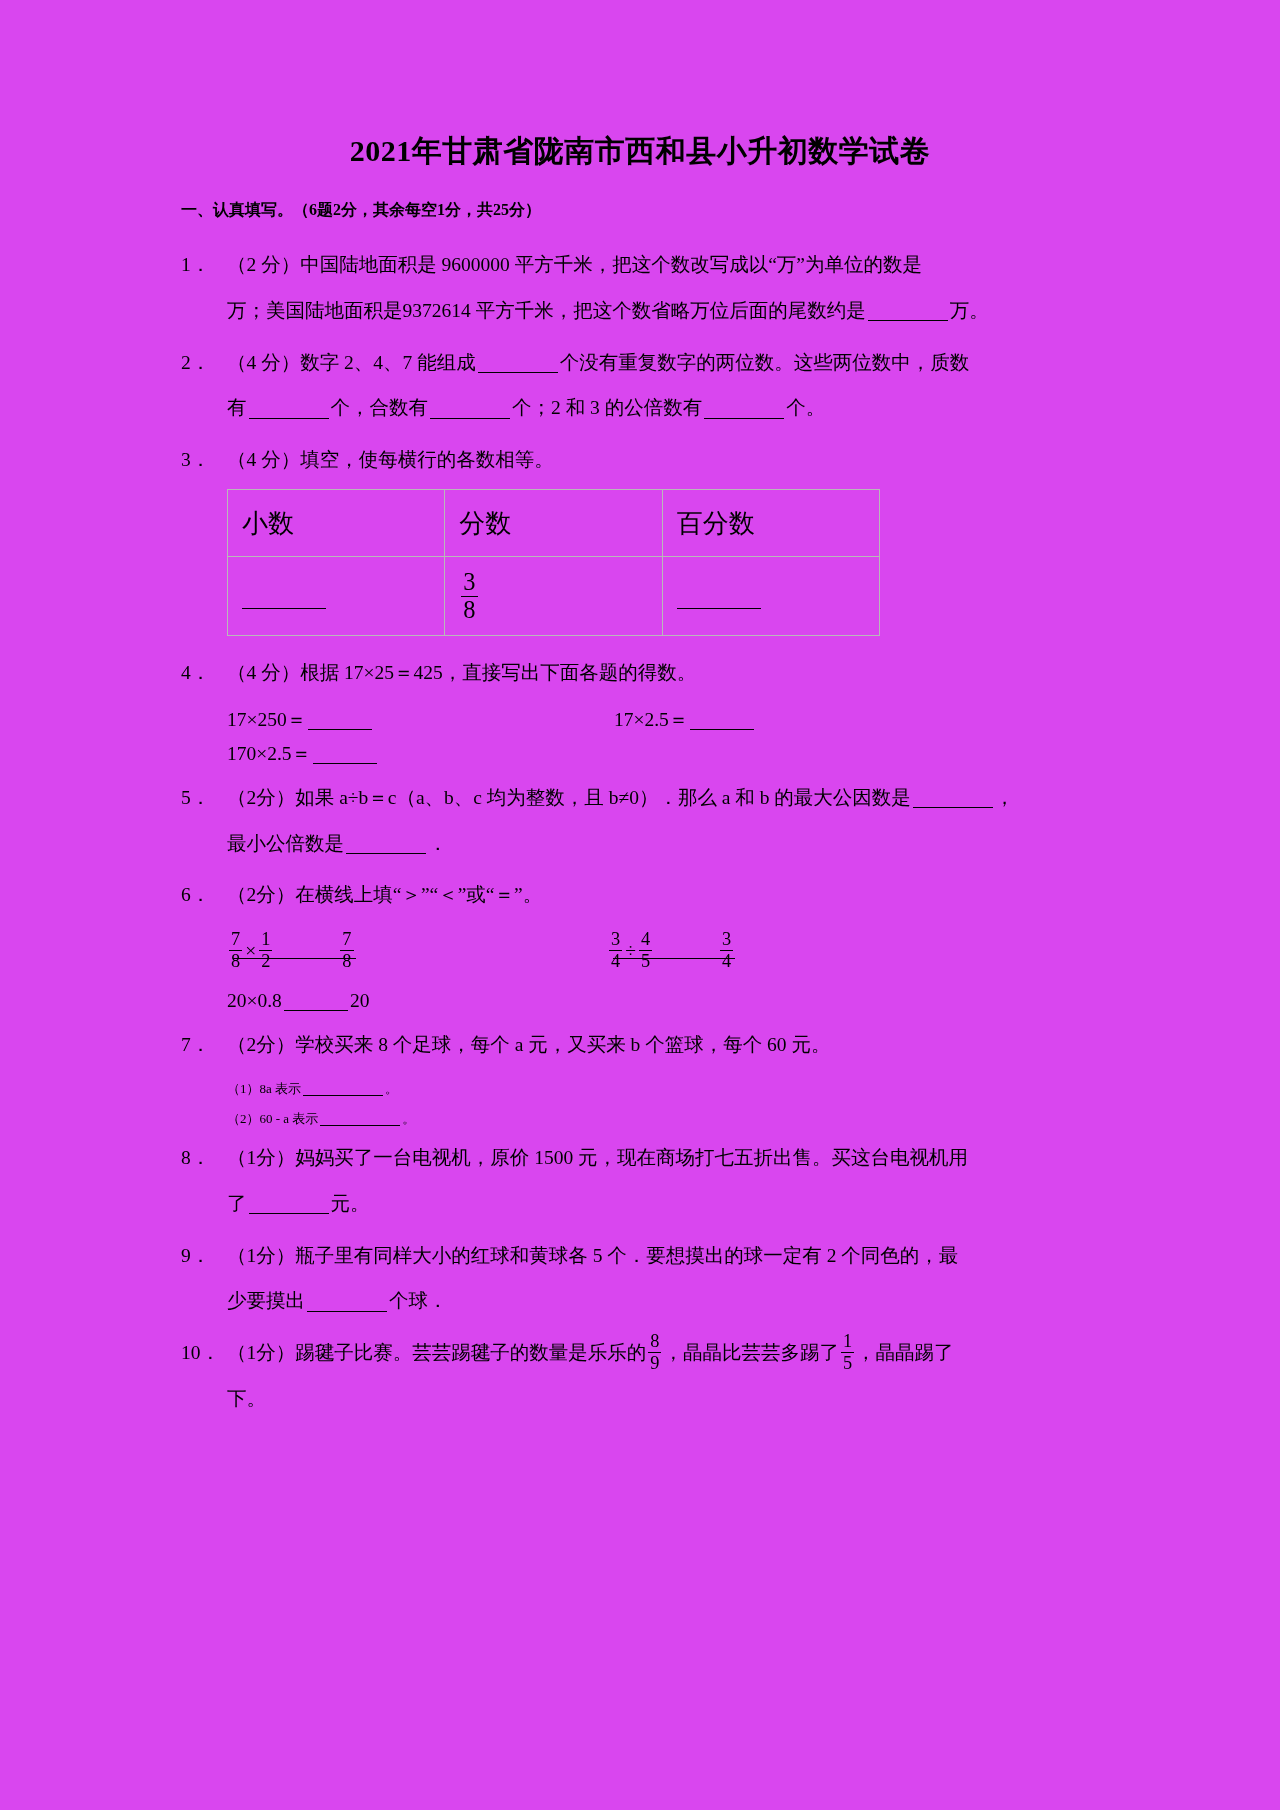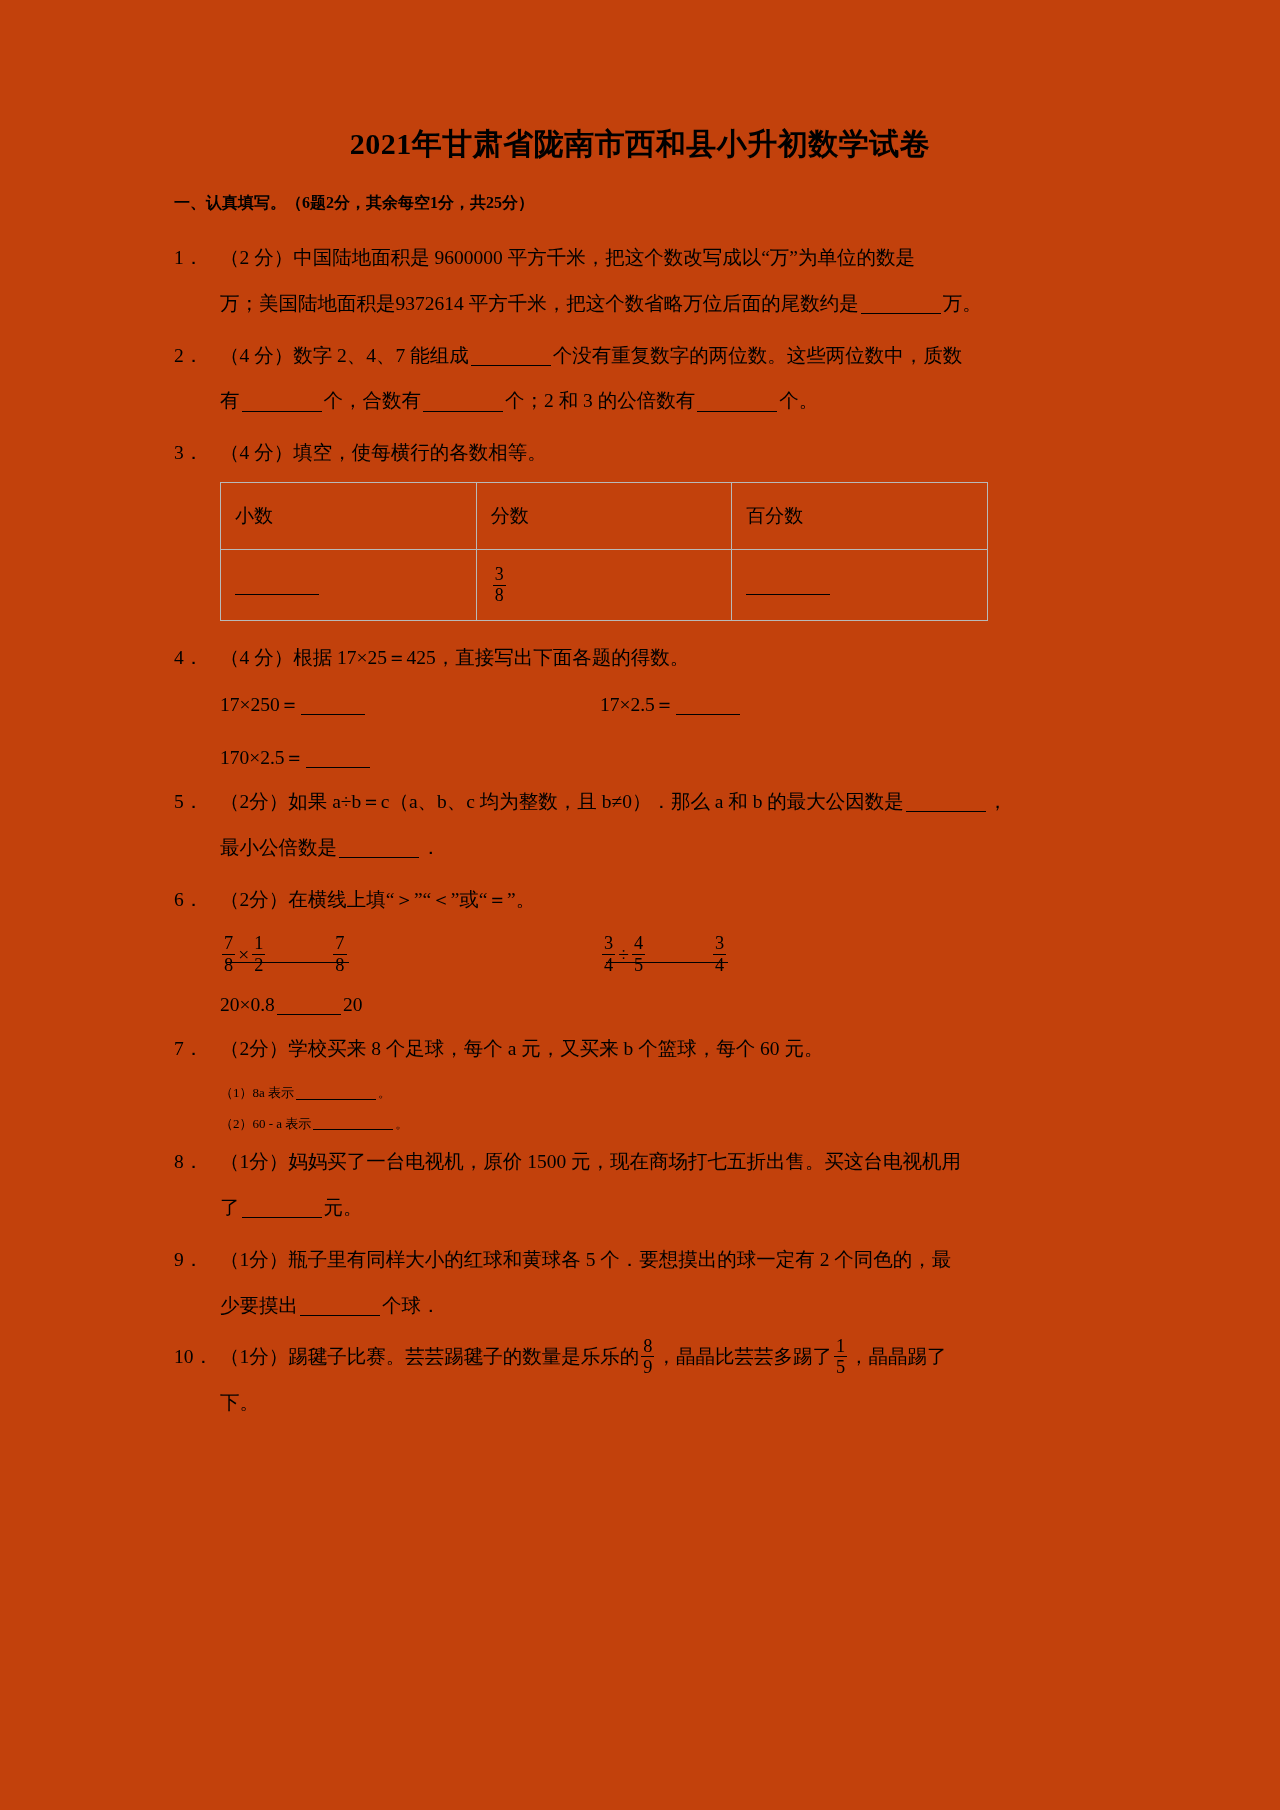--- a/index.html
+++ b/index.html
@@ -8,24 +8,24 @@
     background: #ffffff;
   }
   body {
     font-family: "Liberation Serif", "DejaVu Serif", serif;
     color: #000000;
   }
   .page {
     width: 1280px;
     min-height: 1810px;
     margin: 0 auto;
-    background: #c2410c;
+    background: #d946ef;
     position: relative;
     box-sizing: border-box;
-    padding: 4px;
+    padding: 11px;
   }
   .inner {
     padding: 120px 170px 40px 170px;
   }
   .doc-title {
     text-align: center;
     font-size: 30px;
     font-weight: bold;
     letter-spacing: 0.5px;
     margin: 0 0 28px 0;
@@ -84,23 +84,23 @@
   }
   .frac .de {
     display: block;
     padding: 1px 2px 0 2px;
   }
 
   
   .tbl-wrap { padding-left: 46px; margin: 6px 0 14px 0; }
   table.fill {
     border-collapse: collapse;
-    width: 768px;
+    width: 653px;
     table-layout: fixed;
-    font-size: 19px;
+    font-size: 26px;
   }
   table.fill td {
     border: 1px solid #b9b9b9;
     padding: 13px 14px;
     height: 44px;
     vertical-align: middle;
   }
   table.fill td.h { height: 40px; }
   table.fill .cellblank {
     display: inline-block;
@@ -112,20 +112,21 @@
   .fcell { text-align: left; }
 
   
   .calc-grid {
     padding-left: 46px;
     display: grid;
     grid-template-columns: 380px 1fr;
     row-gap: 26px;
     font-size: 19.5px;
     margin: 10px 0 8px 0;
+    gap: 7px;
   }
   .calc-grid .item { white-space: nowrap; }
 
   
   .cmp-grid {
     padding-left: 46px;
     display: grid;
     grid-template-columns: 380px 1fr;
     row-gap: 18px;
     font-size: 19.5px;

